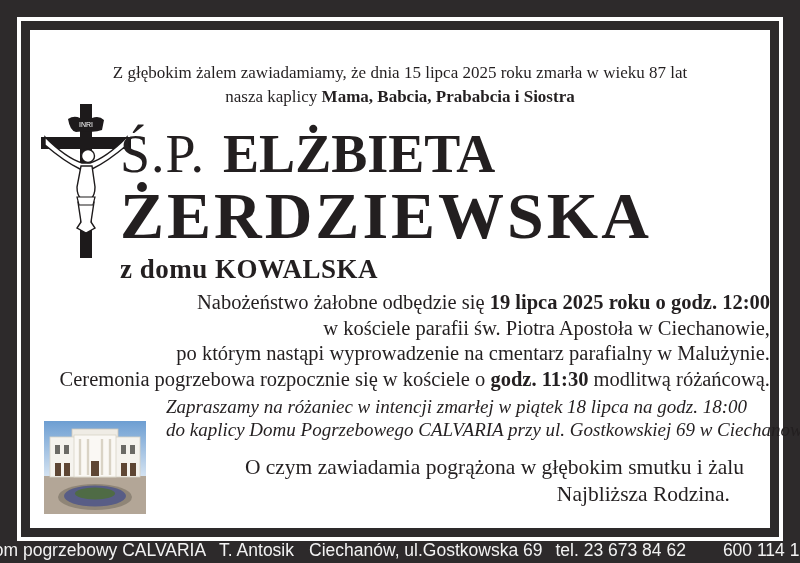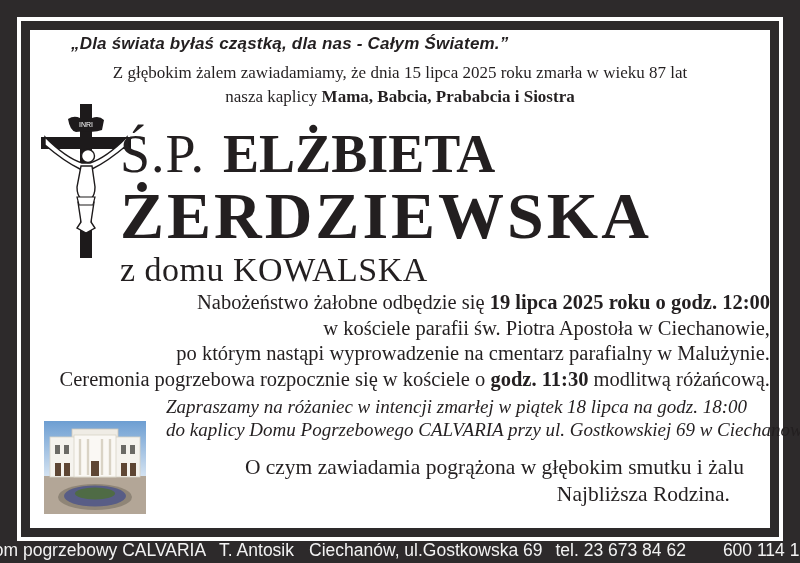--- a/index.html
+++ b/index.html
@@ -52,22 +52,22 @@
   }
   .name-line1 { font-size: 54px; line-height: 54px; }
   .name-sp { font-weight: normal; letter-spacing: 1px; margin-right: 18px; }
   .name-first { font-weight: bold; }
   .name-last {
     font-weight: bold;
     font-size: 66px; line-height: 70px;
     letter-spacing: 3px;
   }
   .name-maiden {
-    font-weight: normal;
-    font-size: 34px; line-height: 37px;
+    font-weight: bold;
+    font-size: 27px; line-height: 37px;
     letter-spacing: 0.5px;
   }
   .ceremony {
     position: absolute;
     top: 260px; left: 0; right: 0;
     text-align: right;
     font-size: 20.5px; line-height: 25.5px;
     white-space: nowrap;
   }
   .ceremony .b { font-weight: bold; }
@@ -104,21 +104,20 @@
   .gap-s { margin-right: 13px; }
   .gap-m { margin-right: 15px; }
   .gap-l { margin-right: 37px; }
 </style>
 </head>
 <body>
 
 <div class="card">
   <div class="content">
 
-    <div class="quote">„Dla świata byłaś cząstką, dla nas - Całym Światem.”</div>
 
     <div class="intro">
       <div>Z głębokim żalem zawiadamiamy, że dnia 15 lipca 2025 roku zmarła w wieku 87 lat</div>
       <div><span>nasza kaplicy </span><b>Mama, Babcia, Prababcia i Siostra</b></div>
     </div>
 
     <svg class="crucifix" viewBox="0 0 90 157" aria-hidden="true">
       <rect x="39" y="3" width="12" height="154" fill="#1d1a1b"></rect>
       <rect x="0" y="36" width="90" height="12" fill="#1d1a1b"></rect>
       <path d="M27,18 Q33,14 39,17 L51,17 Q58,14 63,19 L61,29 Q53,32 45,30 L35,31 Q29,30 27,18 Z" fill="#1d1a1b"></path>

